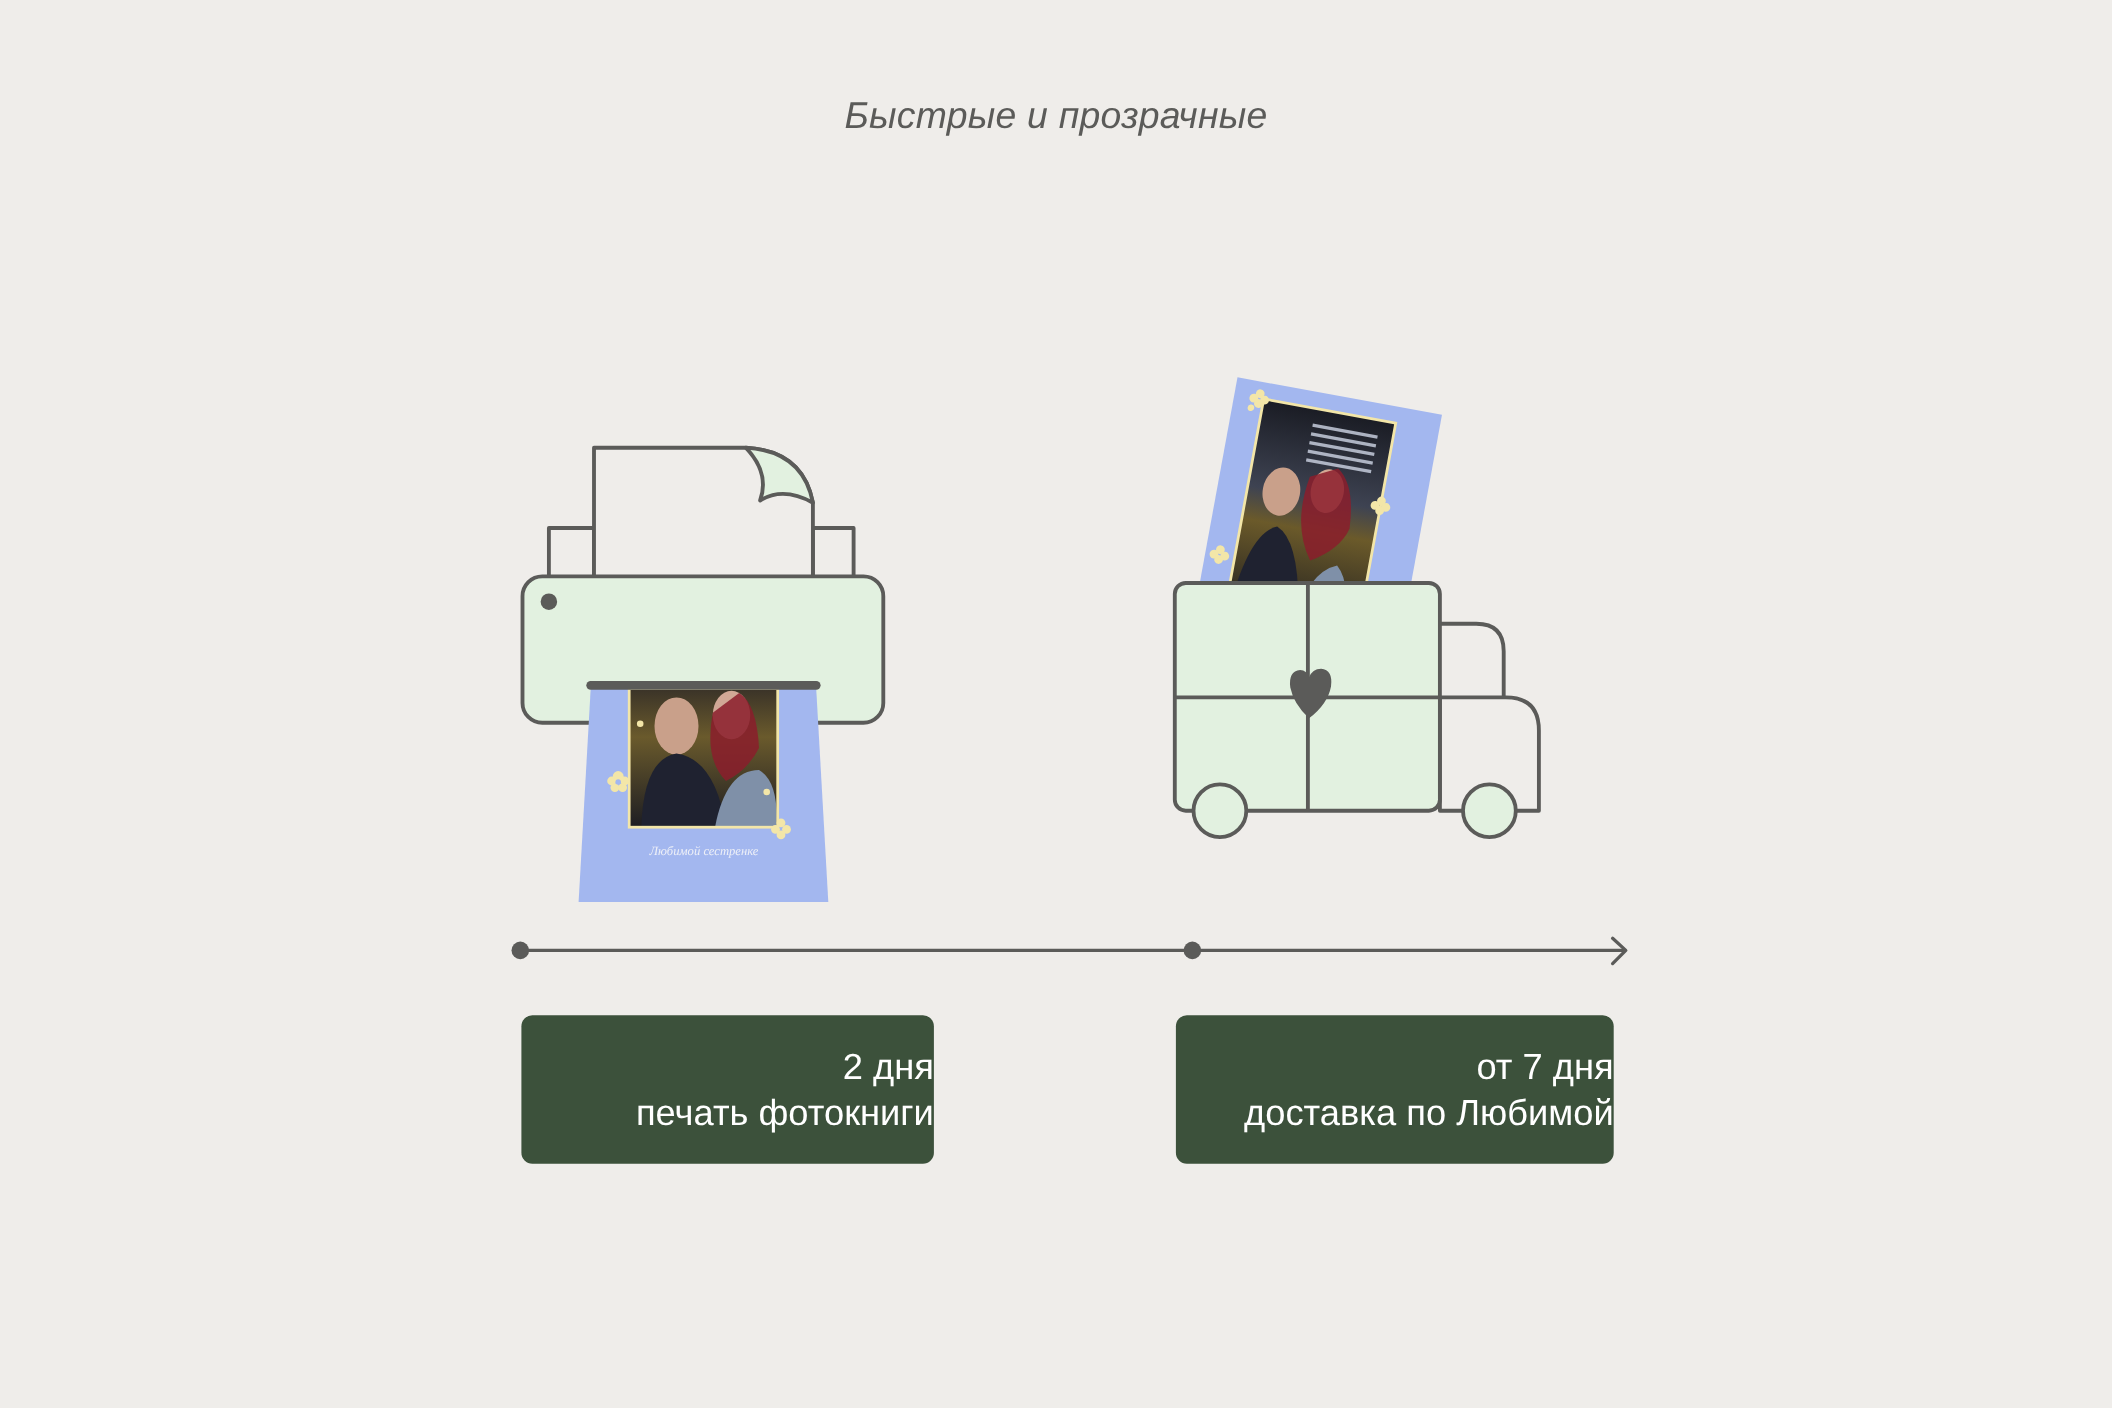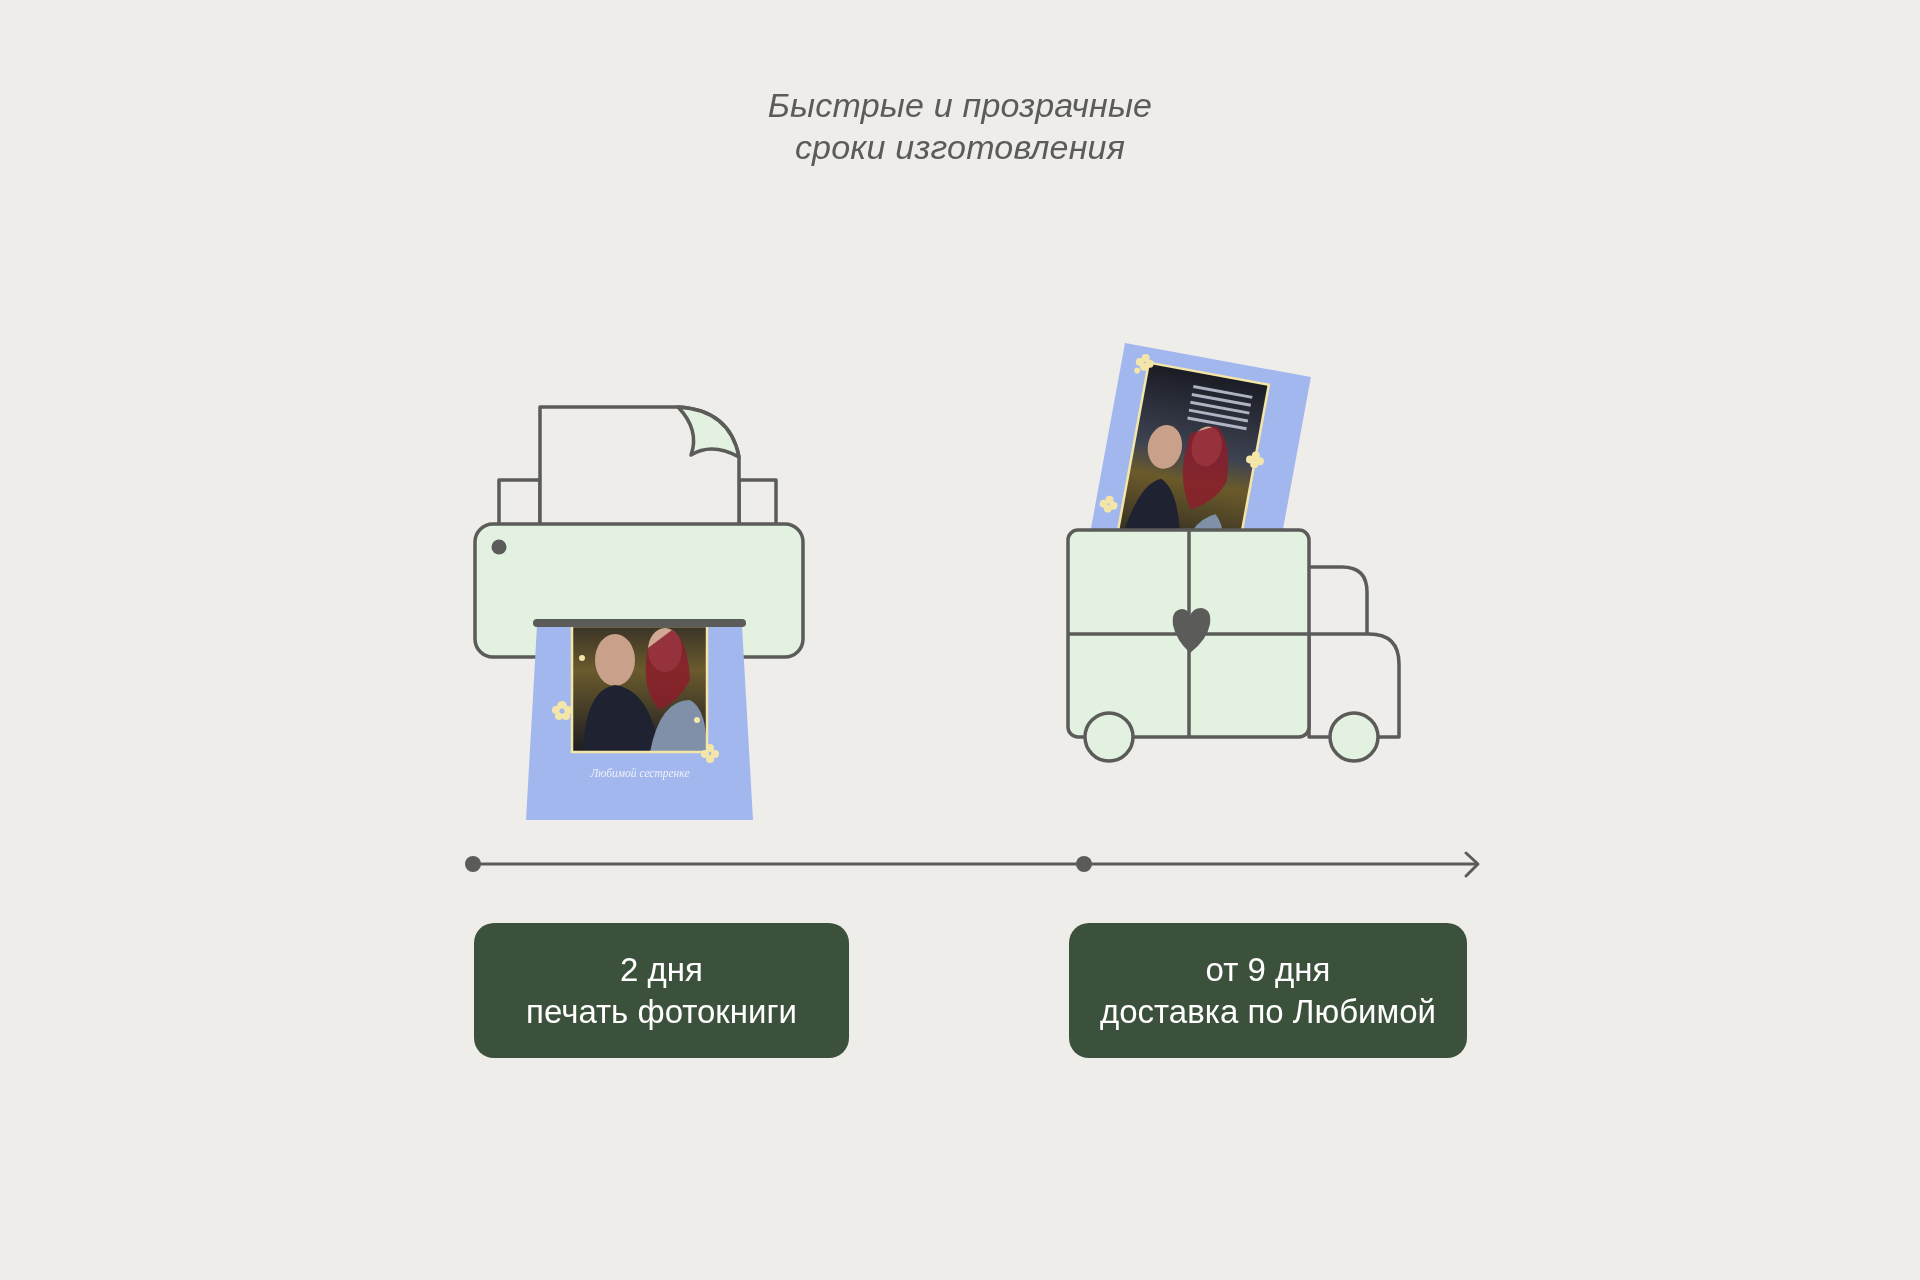--- a/index.html
+++ b/index.html
@@ -11,35 +11,34 @@
   }
   .title {
     position: absolute; left: 0; top: 84px; width: 1920px;
     text-align: center; color: #5b5b59;
     font-size: 34px; line-height: 42px; letter-spacing: 0.2px; font-style: italic;
   }
   .title span { display: block; }
   .art { position: absolute; left: 0; top: 0; }
   .step-box {
     position: absolute; top: 923px; height: 135px;
-    background: #3c513b; border-radius: 20px;
-    color: #ffffff; text-align: center;
+    background: #3c513b; border-radius: 10px;
+    color: #ffffff; text-align: right;
     display: flex; flex-direction: column; justify-content: center;
     font-size: 33px; line-height: 42px;
   }
   .step-box span { display: block; }
   .step-1 { left: 474px; width: 375px; }
   .step-2 { left: 1069px; width: 398px; }
 </style>
 </head>
 <body>
 
 <div class="title">
   <span>Быстрые и прозрачные</span>
-  <span>сроки изготовления</span>
 </div>
 
 <svg class="art" width="1920" height="1280" viewBox="0 0 1920 1280" xmlns="http://www.w3.org/2000/svg">
   <defs>
     <linearGradient id="photoBg1" x1="0" y1="0" x2="0" y2="1">
       <stop offset="0" stop-color="#3a3328"></stop>
       <stop offset="0.35" stop-color="#6a5a2c"></stop>
       <stop offset="1" stop-color="#1d1d22"></stop>
     </linearGradient>
     <linearGradient id="photoBg2" x1="0" y1="0" x2="0" y2="1">
@@ -157,15 +156,15 @@
     <polyline points="1466,853 1478,864 1466,876" fill="none" stroke="#5b5b59" stroke-width="3" stroke-linecap="round" stroke-linejoin="round"></polyline>
   </g>
 </svg>
 
 <div class="step-box step-1">
   <span>2 дня</span>
   <span>печать фотокниги</span>
 </div>
 
 <div class="step-box step-2">
-  <span>от 9 дня</span>
+  <span>от 7 дня</span>
   <span>доставка по Любимой</span>
 </div>
 
 </body></html>

